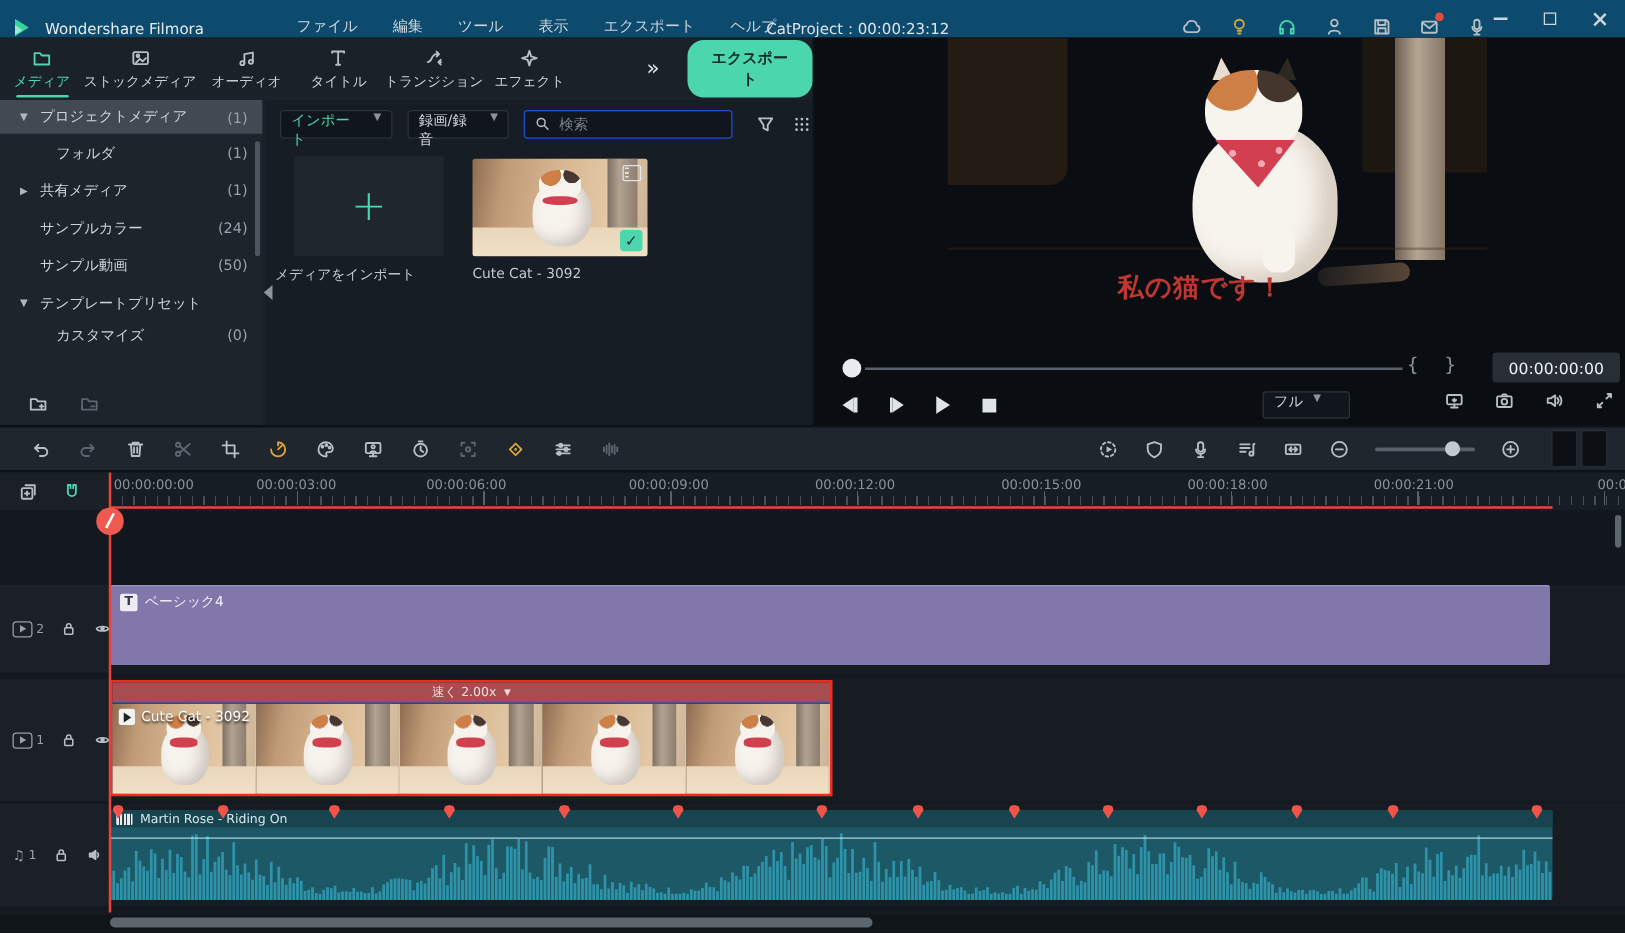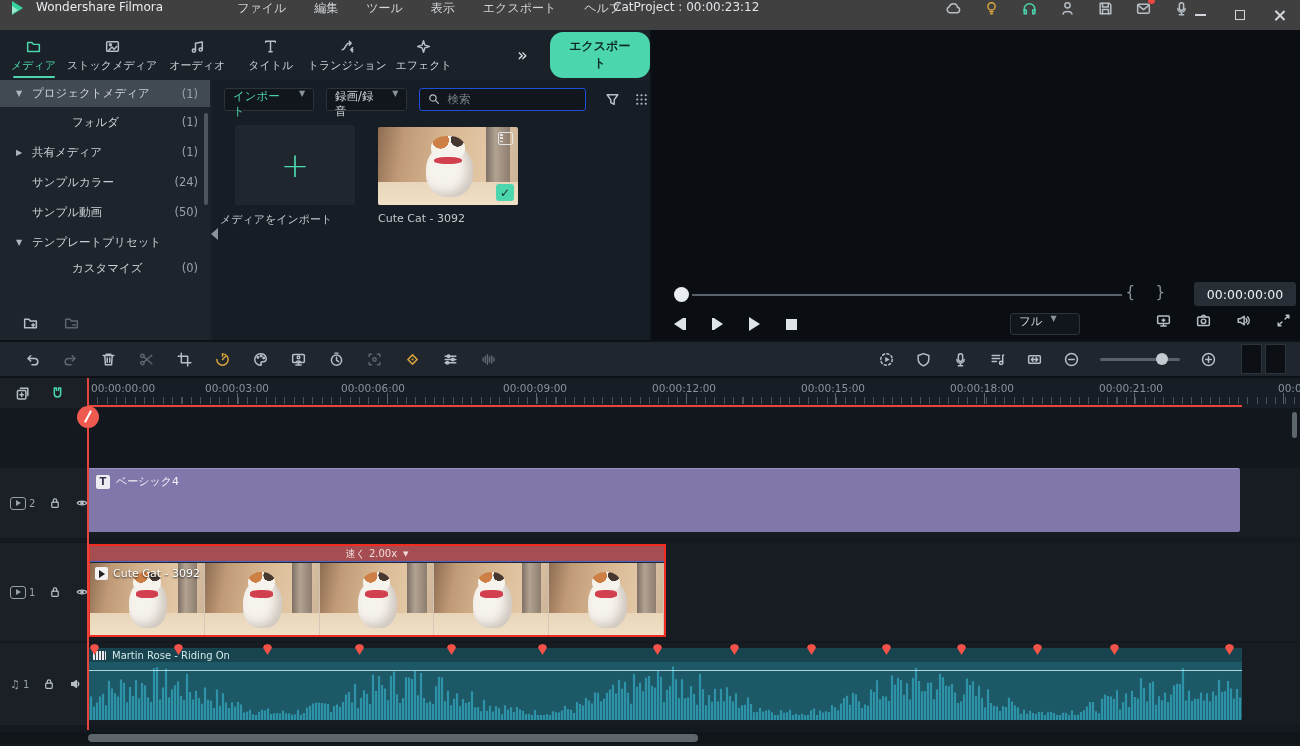--- a/index.html
+++ b/index.html
@@ -5,21 +5,21 @@
   *{margin:0;padding:0;box-sizing:border-box;font-family:"DejaVu Sans","Liberation Sans",sans-serif}
   html,body{width:1300px;height:746px;overflow:hidden;background:#0d1217;color:#cfd5da}
   svg.ic{width:17px;height:17px;stroke:#b7bfc6;fill:none;stroke-width:1.4;stroke-linecap:round;stroke-linejoin:round;display:block}
   svg.ic.sm{width:14px;height:14px}
   svg.ic.dim{stroke:#5d666e}
   svg.ic.yellow{stroke:#d9a53c}
   svg.ic.teal{stroke:#4cd6ad}
   .iconbtn{display:flex;align-items:center;justify-content:center;cursor:pointer}
 
   
-  #titlebar{position:absolute;left:0;top:0;width:1300px;height:30px;background:#404040;display:flex;align-items:flex-start;font-size:12px}
+  #titlebar{position:absolute;left:0;top:0;width:1300px;height:30px;background:#0c4a6e;display:flex;align-items:flex-end;font-size:12px}
   #logo{width:16px;height:16px;margin:0 10px 0 10px;position:relative}
   #logo:before{content:"";position:absolute;left:2px;top:1px;border-left:11px solid #35d39e;border-top:7px solid transparent;border-bottom:7px solid transparent}
   #logo:after{content:"";position:absolute;left:2px;top:6px;border-left:6px solid #9fe8d0;border-top:4px solid transparent;border-bottom:4px solid transparent}
   #app-title{color:#e8ecef;margin-right:60px;white-space:nowrap}
   .menu-item{padding:0 14px;color:#cfd5da;cursor:pointer;white-space:nowrap}
   #project-info{position:absolute;left:613px;color:#dfe4e8}
   #tb-icons{position:absolute;right:110px;display:flex;gap:21px;align-items:center}
   .tb-ic{position:relative;cursor:pointer}
   .baddot{position:absolute;right:-3px;top:-3px;width:7px;height:7px;border-radius:50%;background:#e8483f}
   #win-btns{position:absolute;right:0;top:0;height:30px;display:flex}
@@ -40,21 +40,21 @@
   .tab.active svg{stroke:#4cd6ad}
   .tab.active:after{content:"";position:absolute;left:50%;bottom:2px;transform:translateX(-50%);width:42px;height:2px;background:#4cd6ad;border-radius:1px}
   #more-tabs{margin-left:60px;font-size:17px;color:#dfe4e8;cursor:pointer;letter-spacing:-2px}
   #export-btn{margin-left:24px;background:#4cd6ad;color:#0d2b23;font-size:12px;font-weight:bold;border:none;border-radius:13px;padding:6px 16px;cursor:pointer}
 
   #sidebar{position:absolute;left:0;top:50px;width:210px;height:260px;background:#1d242b;overflow:hidden}
   .sb-row{height:30px;display:flex;align-items:center;font-size:11.5px;color:#ced4d9;cursor:pointer;position:relative;padding-right:12px}
   .sb-row.sel{background:#414a53;height:27px}
   .sb-arrow{width:12px;margin-left:16px;font-size:8px;color:#aeb6be}
   .sb-label{margin-left:4px;white-space:nowrap}
-  .sb-row.ind .sb-label{margin-left:44px}
+  .sb-row.ind .sb-label{margin-left:17px}
   .sb-count{margin-left:auto;color:#99a2aa}
   #sb-scroll{position:absolute;right:2px;top:33px;width:4px;height:92px;background:#4d565e;border-radius:2px}
   #sb-footer{position:absolute;left:0;bottom:0;width:210px;height:33px;display:flex;align-items:center;gap:24px;padding-left:22px;background:#1d242b}
 
   #media{position:absolute;left:212px;top:50px;width:438px;height:260px;background:#171d24}
   #media-toolbar{position:absolute;left:0;top:6px;width:438px;height:26px;display:flex;align-items:center;gap:12px;padding-left:12px}
   .drop{height:23px;background:#10161b;border:1px solid #2b333b;border-radius:3px;display:flex;gap:8px;padding:0 8px;font-size:11.5px;cursor:pointer}
   .drop .dchev{font-size:8px;color:#8b939b}
   #import-drop{color:#4cd6ad}
   #search-box{height:23px;width:168px;background:#10161b;border:1px solid #1d4ed8;border-radius:3px;display:flex;align-items:center;padding:0 7px;gap:6px}
@@ -391,20 +391,35 @@
         <span class="chead"></span>
         <span class="collar"></span>
       <span class="film-ic"></span>
       <span class="check-badge">✓</span>
     </div>
     <div id="thumb-label">Cute Cat - 3092</div>
   </div>
 </div>
 
 <div id="preview">
+  <div id="video">
+    <div class="pv-dark-left"></div>
+      <div class="pv-dark-right"></div>
+      <div class="pv-metal"></div>
+      <div class="pv-floorline"></div>
+    <div class="pv-tail"></div>
+      <div class="pv-ear l"></div>
+      <div class="pv-ear r"></div>
+    <div class="pv-cat-body"></div>
+      <div class="pv-paw l"></div>
+      <div class="pv-paw r"></div>
+    <div class="pv-cat-head"></div>
+      <div class="pv-bandana"></div>
+    <div id="pv-caption">私の猫です！</div>
+  </div>
 
   <div id="scrub-row">
     <div id="scrub-track"></div>
     <div id="scrub-dot"></div>
     <span class="brace" style="right:165px">{</span>
     <span class="brace" style="right:135px">}</span>
     <div id="timecode-box">00:00:00:00</div>
   </div>
 
   <div id="ctrl-row">

